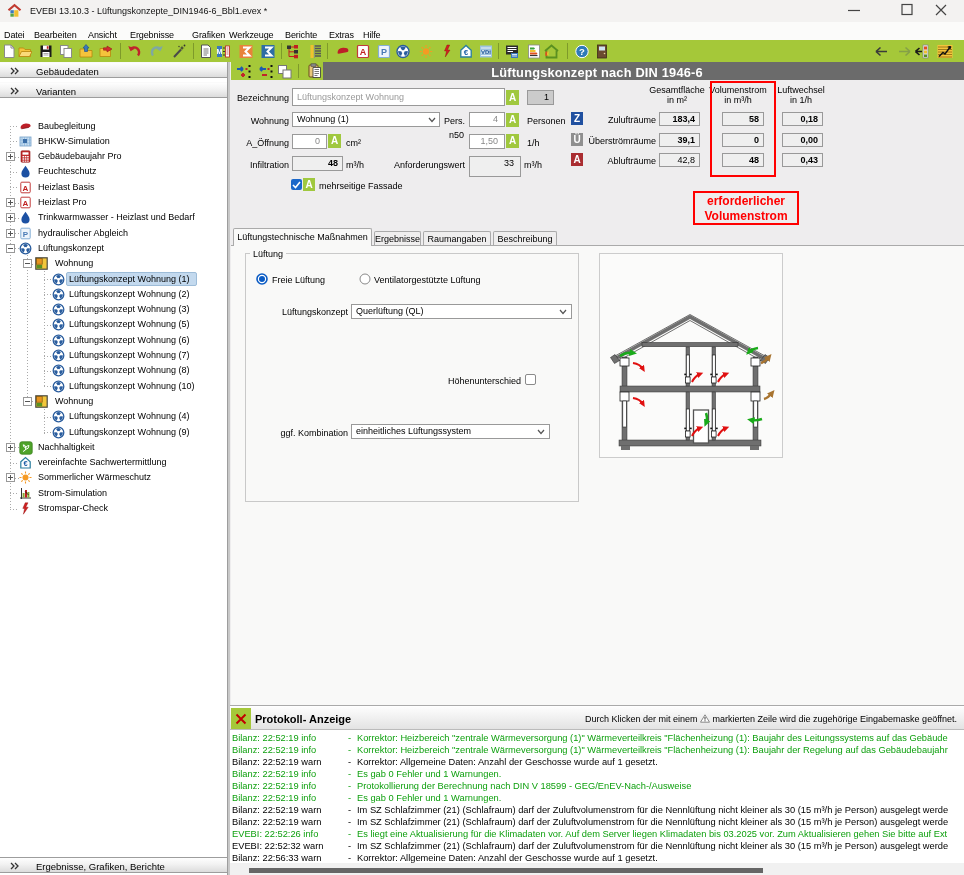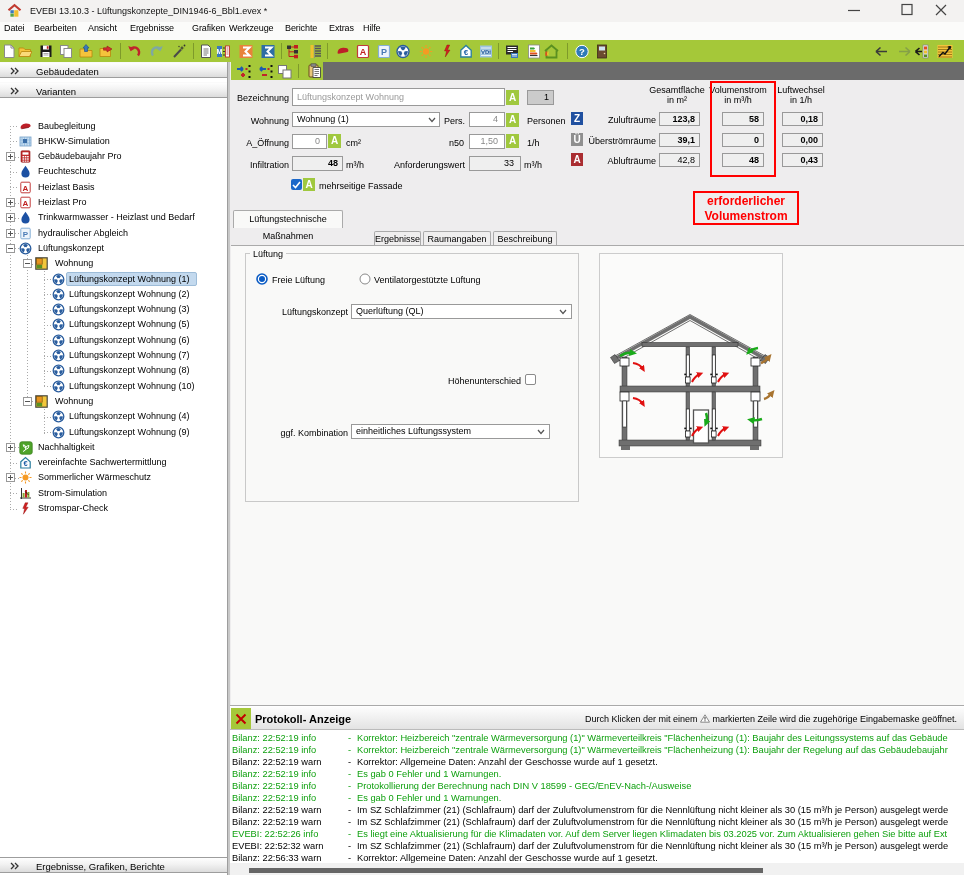--- a/index.html
+++ b/index.html
@@ -3,21 +3,21 @@
 <meta charset="utf-8">
 <style>
 * { margin:0; padding:0; box-sizing:border-box; }
 html,body { width:964px; height:875px; overflow:hidden; }
 body { font-family:"Liberation Sans", sans-serif; font-size:9px; color:#000; background:#eeedee; }
 .abs { position:absolute; }
 .nw { white-space:nowrap; }
 
 #titlebar { left:0; top:0; width:964px; height:22px; background:#f3f2f1; }
 #menubar { left:0; top:22px; width:964px; height:18px; background:#fbfbfa; }
-.menuitem { position:absolute; top:1px; font-size:9px; letter-spacing:-0.1px;text-align:right; }
+.menuitem { position:absolute; top:8px; font-size:9px; letter-spacing:-0.1px;text-align:right; }
 #toolbar { left:0; top:40px; width:964px; height:22px; background:#a5c839; }
 .tbsep { position:absolute; top:3px; width:1px; height:16px; background:#7e9a2a; }
 .tbi { position:absolute; top:4px; }
 
 #sidebar { left:0; top:62px; width:230px; height:813px; background:#fff; }
 #sbsplit { left:227px; top:62px; width:3px; height:813px; background:#c8c8c8; border-left:1px solid #9d9d9d; }
 .sbheader { position:absolute; left:0; width:227px; height:16px;
   background:linear-gradient(#fefefe 0%, #f2f2f2 45%, #dcdcdc 100%); border-bottom:1px solid #9d9d9d; border-top:1px solid #fafafa;}
 .sbheader .chev { position:absolute; left:8px; top:1px; width:14px; height:14px; }
 .sbheader .lab { position:absolute; left:36px; top:3px; font-size:9.5px; }
@@ -572,20 +572,21 @@
       </svg>
       <div class="abs" style="left:67px;top:2px;width:1px;height:14px;background:#7e9a2a"></div>
       <svg class="abs" style="left:76px;top:1px" width="16" height="16" viewBox="0 0 16 16">
         <rect x="2" y="2" width="9" height="12" rx="1" fill="#e8c87a" stroke="#6b4a1f" stroke-width="1"></rect>
         <rect x="4" y="0.8" width="5" height="2.5" fill="#888" stroke="#444" stroke-width="0.6"></rect>
         <path d="M6 4.5 H13.5 V14.5 H6 Z" fill="#fff" stroke="#333" stroke-width="0.8"></path>
         <path d="M7.5 6.5 H12 M7.5 8.5 H12 M7.5 10.5 H12 M7.5 12.5 H10.5" stroke="#555" stroke-width="0.8"></path>
       </svg>
     </div>
     <div id="grayhdr"></div>
+    <div id="graytitle">Lüftungskonzept nach DIN 1946-6</div>
 
     <div id="formarea">
 
       <div class="flabel" style="left:0;top:31px;width:59px">Bezeichnung</div>
       <div class="field" style="left:62px;top:26px;width:213px;height:18px;line-height:16px;color:#999;padding-left:4px">Lüftungskonzept Wohnung</div>
       <div class="gA" style="left:276px;top:28px;height:15px;line-height:15px">A</div>
       <div class="field fnum" style="left:297px;top:28px;width:27px;height:15px;line-height:13px;background:#cbcbcb;padding-right:4px">1</div>
 
       <div class="flabel" style="left:0;top:54px;width:59px">Wohnung</div>
       <div class="field" style="left:62px;top:50px;width:148px;height:15px;line-height:13px;padding-left:4px">Wohnung (1)
@@ -595,67 +596,67 @@
       </div>
       <div class="flabel" style="left:176px;top:54px;width:59px">Pers.</div>
       <div class="field fnum" style="left:239px;top:50px;width:36px;height:15px;line-height:13px;color:#888;padding-right:6px">4</div>
       <div class="gA" style="left:276px;top:51px">A</div>
       <div class="ftext" style="left:297px;top:54px">Personen</div>
 
       <div class="flabel" style="left:0;top:76px;width:59px">A_Öffnung</div>
       <div class="field fnum" style="left:62px;top:72px;width:35px;height:15px;line-height:13px;color:#888;padding-right:6px">0</div>
       <div class="gA" style="left:98px;top:72px">A</div>
       <div class="ftext" style="left:116px;top:76px">cm²</div>
-      <div class="flabel" style="left:175px;top:76px;width:59px">n50</div>
+      <div class="flabel" style="left:175px;top:68px;width:59px">n50</div>
       <div class="field fnum" style="left:239px;top:72px;width:36px;height:15px;line-height:13px;color:#888;padding-right:6px">1,50</div>
       <div class="gA" style="left:276px;top:72px">A</div>
       <div class="ftext" style="left:297px;top:76px">1/h</div>
 
       <div class="flabel" style="left:0;top:98px;width:59px">Infiltration</div>
       <div class="field fro fnum" style="left:62px;top:94px;width:51px;height:15px;line-height:13px;font-weight:bold;padding-right:4px">48</div>
       <div class="ftext" style="left:116px;top:98px">m³/h</div>
       <div class="flabel" style="left:146px;top:98px;width:89px">Anforderungswert</div>
-      <div class="field fro fnum" style="left:239px;top:94px;width:52px;height:15px;line-height:13px;font-weight:normal;padding-right:6px">33</div>
+      <div class="field fro fnum" style="left:239px;top:94px;width:52px;height:21px;line-height:13px;font-weight:normal;padding-right:6px">33</div>
       <div class="ftext" style="left:294px;top:98px">m³/h</div>
 
       <div class="abs" style="left:61px;top:117px;width:11px;height:11px;background:#1a67c9;border-radius:2px">
         <svg class="abs" style="left:1px;top:2px" width="9" height="8" viewBox="0 0 9 8">
             <path d="M1 4 3.5 6.5 8 1" fill="none" stroke="#fff" stroke-width="1.6"></path>
           </svg>
       </div>
       <div class="gA" style="left:73px;top:116px;width:12px;height:13px;line-height:13px">A</div>
       <div class="ftext" style="left:89px;top:119px">mehrseitige Fassade</div>
 
       <div class="rlab" style="left:417px;top:23px;width:60px">Gesamtfläche<br>in m²</div>
       <div class="rlab" style="left:478px;top:23px;width:60px">Volumenstrom<br>in m³/h</div>
       <div class="rlab" style="left:541px;top:23px;width:60px">Luftwechsel<br>in 1/h</div>
 
       <div class="sqicon" style="left:341px;top:50px;background:#2050a0">Z</div>
       <div class="flabel" style="left:356px;top:53px;width:70px">Zulufträume</div>
-      <div class="field fro fnum" style="left:429px;top:50px;width:41px;height:14px;line-height:12px;font-weight:bold;padding-right:4px">123,8</div>
+      <div class="field fro fnum" style="left:429px;top:50px;width:41px;height:14px;line-height:12px;font-weight:bold;padding-right:4px">183,4</div>
       <div class="field fro fnum" style="left:492px;top:50px;width:42px;height:14px;line-height:12px;font-weight:bold;padding-right:4px">58</div>
       <div class="field fro fnum" style="left:552px;top:50px;width:41px;height:14px;line-height:12px;font-weight:bold;padding-right:4px">0,18</div>
 
       <div class="sqicon" style="left:341px;top:71px;background:#8f8f8f">Ü</div>
       <div class="flabel" style="left:346px;top:74px;width:80px">Überströmräume</div>
       <div class="field fro fnum" style="left:429px;top:71px;width:41px;height:14px;line-height:12px;font-weight:bold;padding-right:4px">39,1</div>
       <div class="field fro fnum" style="left:492px;top:71px;width:42px;height:14px;line-height:12px;font-weight:bold;padding-right:4px">0</div>
       <div class="field fro fnum" style="left:552px;top:71px;width:41px;height:14px;line-height:12px;font-weight:bold;padding-right:4px">0,00</div>
 
       <div class="sqicon" style="left:341px;top:91px;background:#aa2d31">A</div>
       <div class="flabel" style="left:356px;top:94px;width:70px">Ablufträume</div>
       <div class="field fro fnum" style="left:429px;top:91px;width:41px;height:14px;line-height:12px;font-weight:normal;padding-right:4px">42,8</div>
       <div class="field fro fnum" style="left:492px;top:91px;width:42px;height:14px;line-height:12px;font-weight:bold;padding-right:4px">48</div>
       <div class="field fro fnum" style="left:552px;top:91px;width:41px;height:14px;line-height:12px;font-weight:bold;padding-right:4px">0,43</div>
 
       <div class="abs" style="left:480px;top:19px;width:66px;height:96px;border:2px solid #f00"></div>
       <div class="abs" style="left:463px;top:129px;width:106px;height:34px;border:2px solid #f00;text-align:center;color:#f00;font-weight:bold;font-size:12px;line-height:15px;padding-top:1px">erforderlicher<br>Volumenstrom</div>
     </div>
 
-    <div class="tab tabactive" style="left:3px;top:148px;width:110px;line-height:17px">Lüftungstechnische Maßnahmen</div>
+    <div class="tab tabactive" style="left:3px;top:166px;width:139px;line-height:17px">Lüftungstechnische Maßnahmen</div>
     <div class="tab" style="left:144px;top:169px;width:47px;height:15px;line-height:14px">Ergebnisse</div>
     <div class="tab" style="left:193px;top:169px;width:68px;height:15px;line-height:14px">Raumangaben</div>
     <div class="tab" style="left:263px;top:169px;width:64px;height:15px;line-height:14px">Beschreibung</div>
 
     <div id="tabcontent">
       <div id="grpbox" class="abs" style="left:14px;top:7px;width:334px;height:249px;border:1px solid #c9c9c9">
         <span class="abs nw" style="left:4px;top:-5px;background:#f9f9f8;padding:0 3px;font-size:9px">Lüftung</span>
         <svg class="abs" style="left:10px;top:19px" width="12" height="12" viewBox="0 0 12 12">
           <circle cx="6" cy="6" r="5" fill="#fff" stroke="#0a5bc4" stroke-width="1.6"></circle>
           <circle cx="6" cy="6" r="3" fill="#0a5bc4"></circle>

